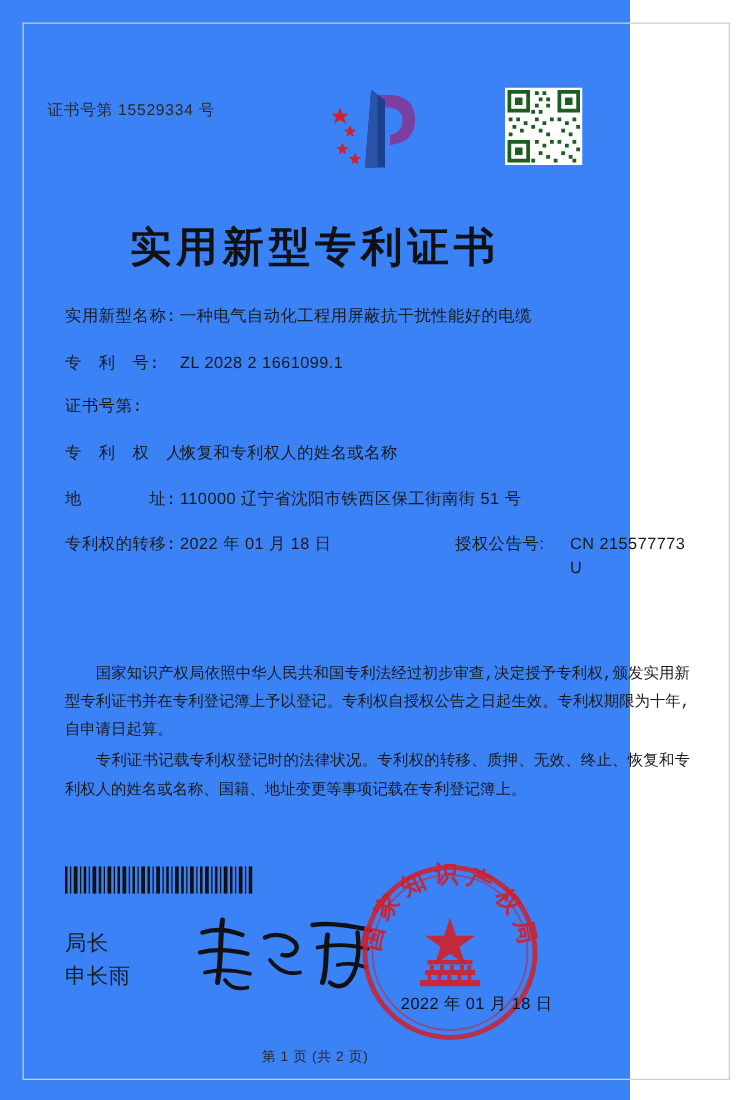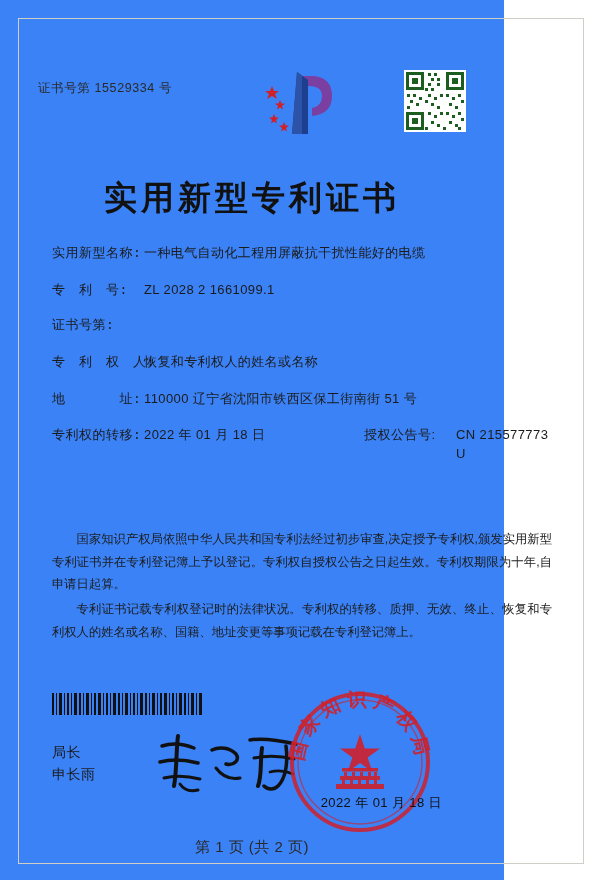--- a/index.html
+++ b/index.html
@@ -104,21 +104,21 @@
   .fvalue2 {
     flex: 1;
     letter-spacing: 0.4px;
   }
 
   .paras {
     position: absolute;
     left: 52px;
     top: 528px;
     width: 500px;
-    font-family: Liberation Sans, sans-serif;
+    font-family: Liberation Mono, monospace;
     font-size: 12.3px;
     line-height: 1.85;
     color: #1b1b1b;
     text-align: justify;
   }
   .paras p {
     margin: 0 0 2px 0;
     text-indent: 2em;
   }
 
@@ -127,21 +127,21 @@
     left: 52px;
     top: 693px;
     width: 150px;
     height: 22px;
   }
 
   .signblock {
     position: absolute;
     left: 52px;
     top: 742px;
-    font-size: 14px;
+    font-size: 17px;
     line-height: 1.55;
     letter-spacing: 0.5px;
   }
   .signature {
     position: absolute;
     left: 150px;
     top: 728px;
     width: 170px;
     height: 70px;
   }
@@ -160,21 +160,21 @@
     font-size: 13px;
     color: #111;
     letter-spacing: 0.4px;
   }
 
   .footer {
     position: absolute;
     left: 0; right: 0;
     top: 838px;
     text-align: center;
-    font-size: 15px;
+    font-size: 11px;
     color: #2a2a2a;
     letter-spacing: 0.5px;
   }
 </style>
 </head>
 <body>
 
 <div class="page">
   <div class="border-outer"></div>
 

